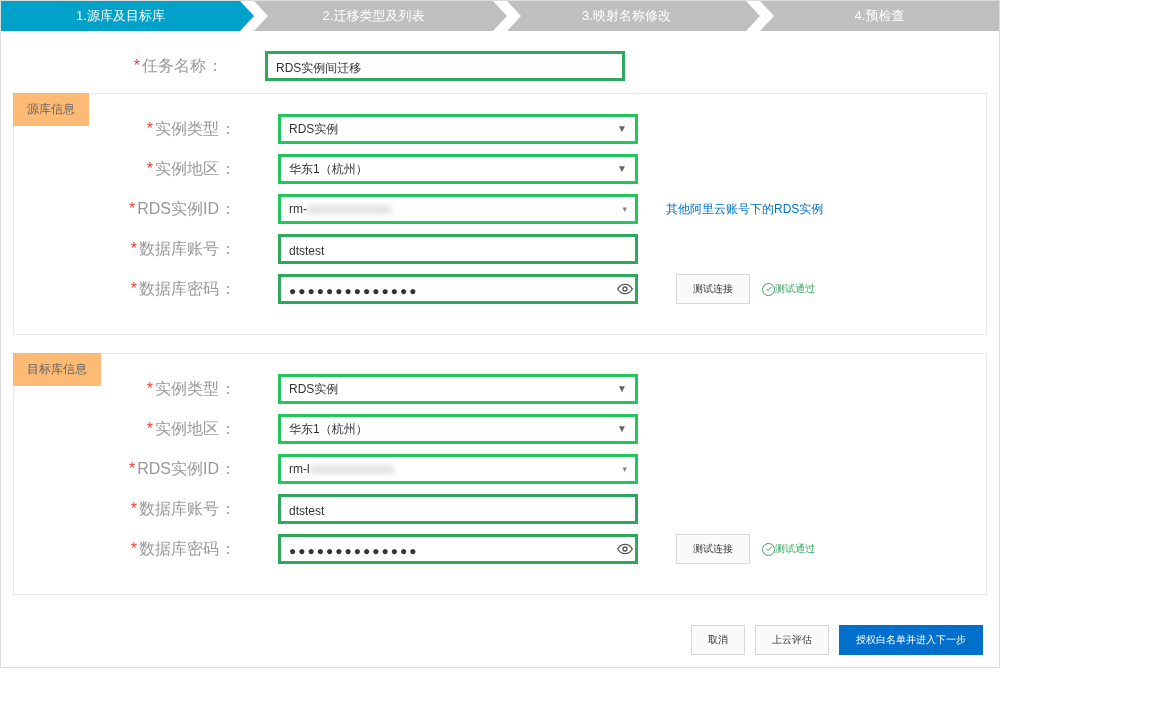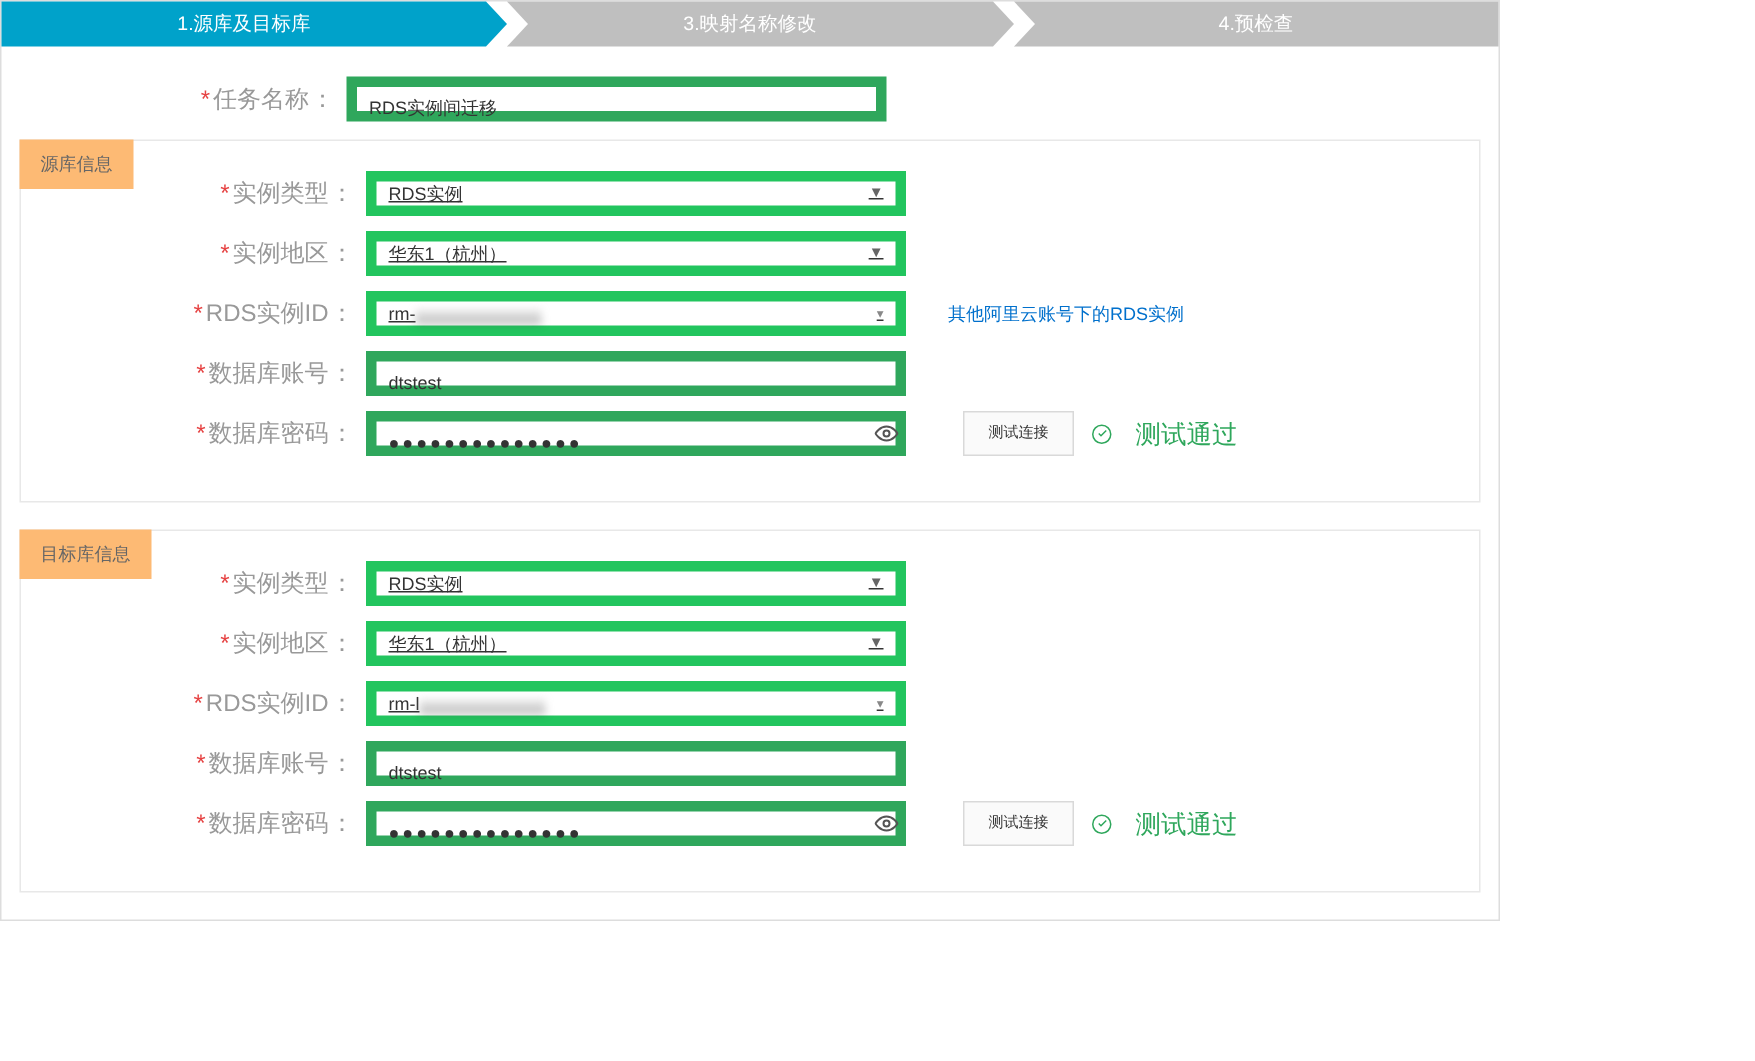--- a/index.html
+++ b/index.html
@@ -25,37 +25,37 @@
 
   .form-area { padding: 20px 0 0 0; }
 
   .form-row { display: flex; align-items: center; margin-bottom: 10px; min-height: 28px; }
   .form-label { width: 230px; text-align: right; padding-right: 8px; color: #999; font-size: 16px; }
   .form-label .req { color: #e64343; margin-right: 2px; }
   .form-label .colon { margin-left: 1px; }
 
   .field-wrap { display: flex; align-items: center; gap: 10px; }
   .input, .select {
-    height: 30px; line-height: 28px; border: 7px solid #22c55e; background: #fff;
-    font-size: 12px; color: #333; padding: 0 8px; width: 360px;
+    height: 30px; line-height: 28px; border: 3px solid #22c55e; background: #fff;
+    font-size: 12px; color: #333; padding: 0 8px; width: 360px; margin-left: 34px;
   }
   .input.success, .select.success { border-color: #2fa75c; }
-  .select { display: flex; align-items: center; justify-content: space-between; cursor: pointer; text-decoration: underline; }
+  .select { display: flex; align-items: center; justify-content: space-between; cursor: pointer; }
   .select .arrow { font-size: 10px; color: #666; }
   .select.combo .arrow { font-size: 9px; color: #888; }
   .input.password { letter-spacing: 2px; }
   .eye-slot { margin-left: -34px; width: 22px; display: flex; align-items: center; justify-content: center; color: #555; font-size: 14px; cursor: pointer; }
 
   .link { color: #0070cc; cursor: pointer; margin-left: 18px; }
   .btn {
     height: 30px; line-height: 28px; padding: 0 16px; border: 1px solid #d9d9d9; background: #fafafa;
     font-size: 10px; color: #333; cursor: pointer; display: inline-flex; align-items: center;
   }
   .btn.primary { background: #0070cc; border-color: #0070cc; color: #fff; }
-  .test-pass { color: #2fa75c; display: inline-flex; align-items: center; gap: 16px; font-size: 17px; }
+  .test-pass { color: #2fa75c; display: inline-flex; align-items: center; gap: 0; font-size: 10px; }
   .check-icon {
     width: 13px; height: 13px; border: 1px solid #2fa75c; border-radius: 50%; display: inline-flex;
     align-items: center; justify-content: center;
   }
   .check-icon svg { width: 8px; height: 8px; }
 
   .section { margin: 12px 12px 18px 12px; border: 1px solid #e8e8e8; padding: 20px 0; position: relative; }
   .section-title { position: absolute; top: -1px; left: -1px; padding: 8px 14px; background: #fdba74; font-size: 12px; color: #666; }
   .section .form-row:first-of-type { margin-top: 16px; }
 
@@ -64,20 +64,23 @@
   .blurred { filter: blur(3px); color: #999; }
 </style>
 </head>
 <body>
 
 <div class="page">
 
   <div class="steps">
     <div class="step active">
         <span>1.源库及目标库</span>
+      </div>
+    <div class="step inactive">
+        <span>2.迁移类型及列表</span>
       </div>
     <div class="step inactive">
         <span>3.映射名称修改</span>
       </div>
     <div class="step inactive">
         <span>4.预检查</span>
       </div>
   </div>
 
   <div class="form-area">
@@ -215,14 +218,19 @@
                   <path d="M3 8l3 3 7-7"></path>
                 </svg>
             </span>
             <span>测试通过</span>
           </span>
         </div>
       </div>
     </div>
   </div>
 
+  <div class="footer">
+    <span class="btn">取消</span>
+    <span class="btn">上云评估</span>
+    <span class="btn primary">授权白名单并进入下一步</span>
+  </div>
 
 </div>
 
 </body></html>

